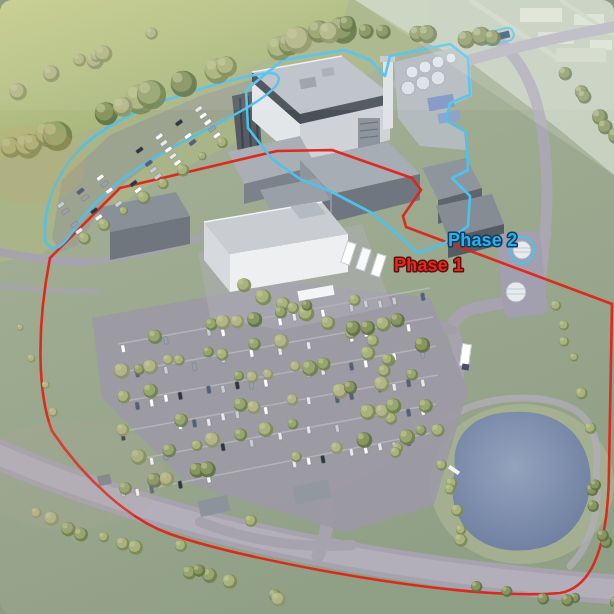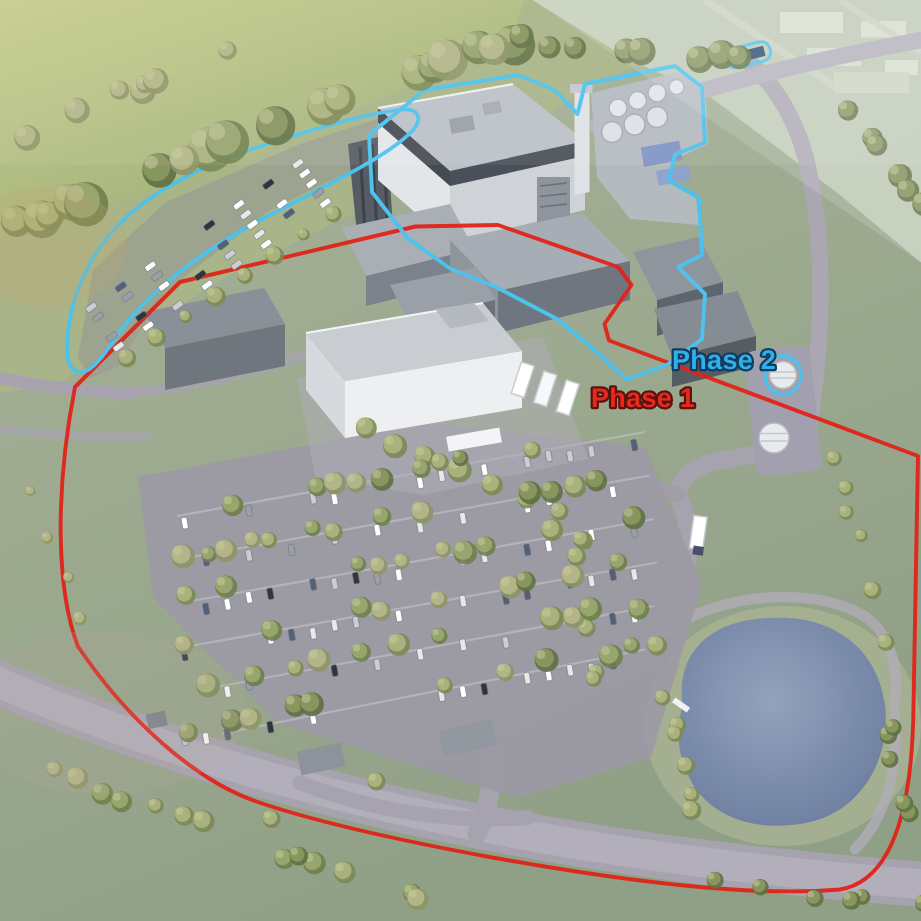--- a/index.html
+++ b/index.html
@@ -1,17 +1,17 @@
 <!DOCTYPE html>
 <html><head>
 <meta charset="utf-8">
 <style>
   html,body{margin:0;padding:0;background:#8d9a84;}
   #stage{position:relative;width:614px;height:614px;overflow:hidden;
-         font-family:"Liberation Sans",sans-serif;}
+         font-family:"Liberation Sans",sans-serif;border-radius:12px;}
   svg{display:block}
   .lbl{font-family:"Liberation Sans",sans-serif;font-weight:700;font-size:18px;
        paint-order:stroke;stroke-linejoin:round;letter-spacing:.2px;}
 </style>
 </head>
 <body>
 
 <div id="stage">
 <svg viewBox="0 0 614 614" width="614" height="614">
   <defs>

